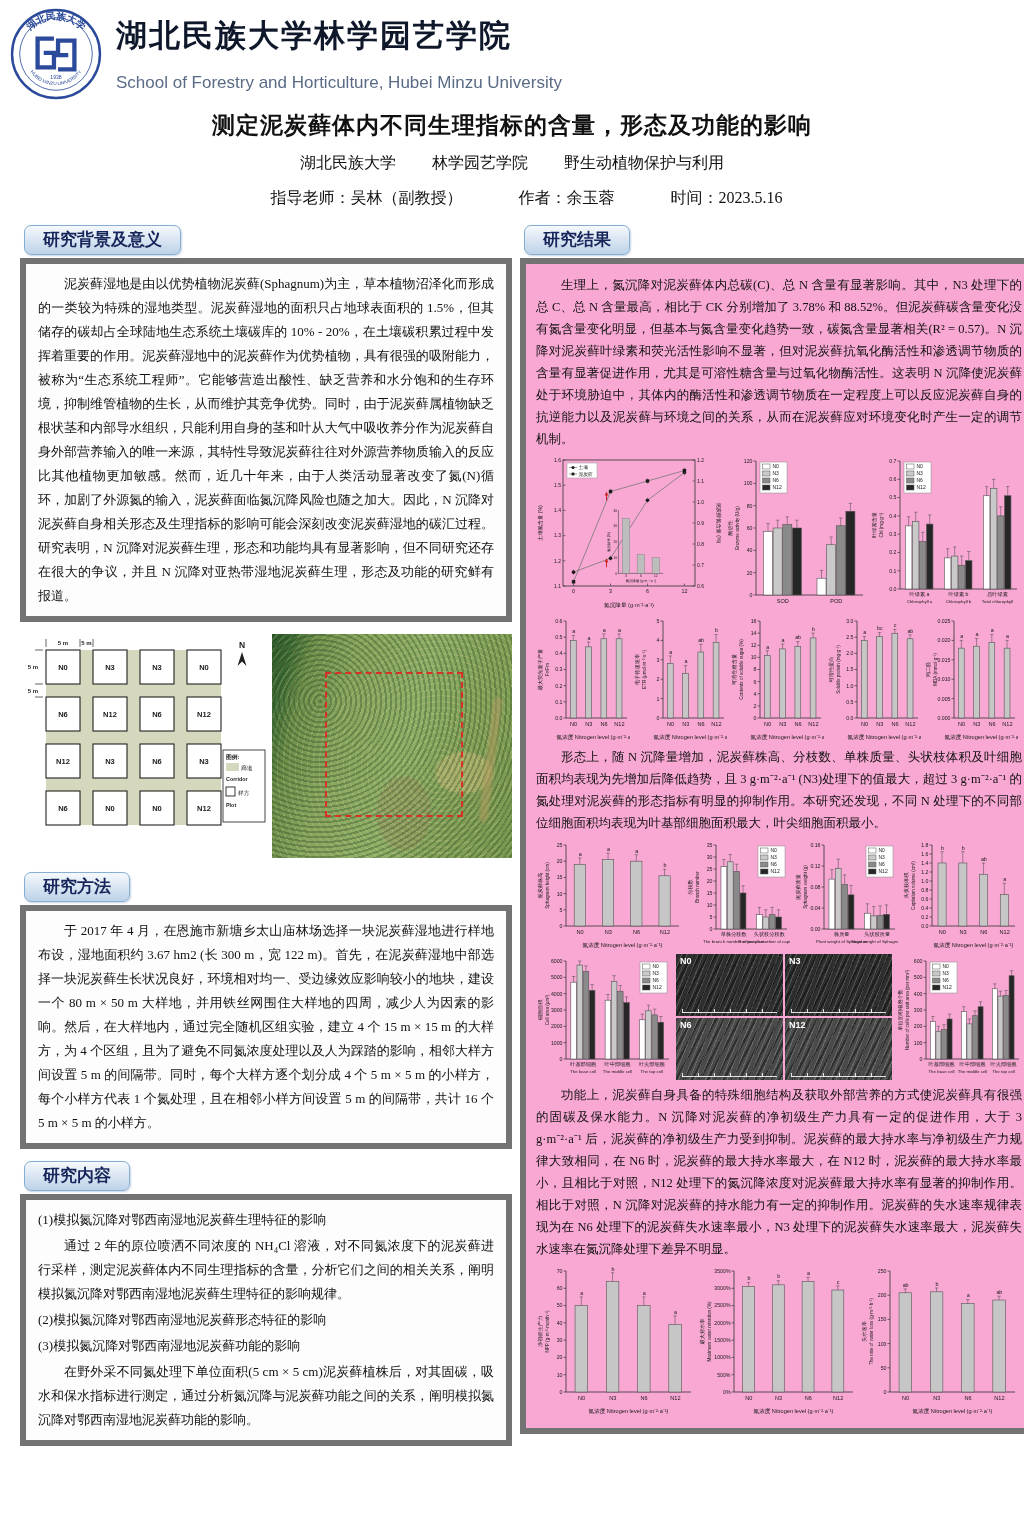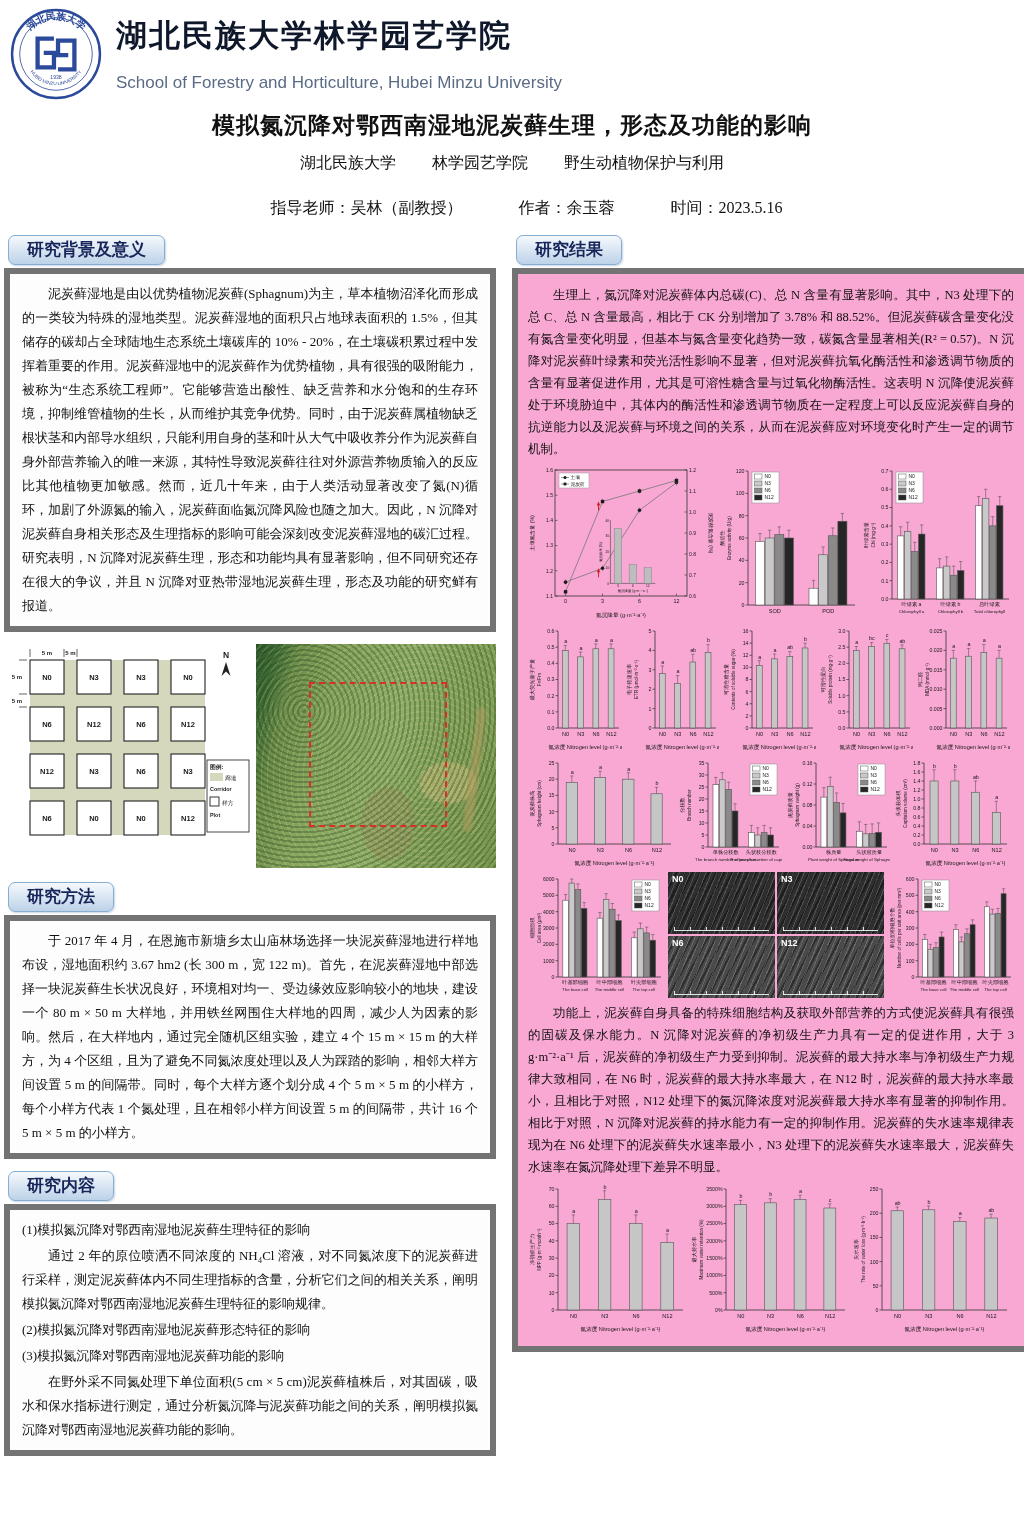--- a/index.html
+++ b/index.html
@@ -5,23 +5,23 @@
   html,body{margin:0;padding:0;background:#fff;}
   .page{width:1024px;height:1535px;position:relative;overflow:hidden;background:#fff;
         font-family:"Liberation Serif",serif;color:#111;}
   
   .header{display:flex;align-items:center;gap:14px;padding:8px 0 0 10px;}
   .logo{width:92px;height:92px;flex:0 0 auto;}
   .univ-cn{color:#0f172a;font-size:31px;font-weight:bold;letter-spacing:2px;}
   .univ-en{color:#5a6b85;font-size:17px;margin-top:16px;font-family:"Liberation Sans",sans-serif;}
   .main-title{text-align:center;font-size:23px;font-weight:bold;margin-top:10px;letter-spacing:1px;}
   .affiliation{display:flex;justify-content:center;gap:36px;font-size:16px;margin-top:12px;}
-  .advisor-line{display:flex;justify-content:center;gap:56px;font-size:16px;margin-top:24px;padding-left:29px;}
+  .advisor-line{display:flex;justify-content:center;gap:56px;font-size:16px;margin-top:14px;padding-left:29px;}
   
-  .cols{display:flex;gap:16px;padding:0 4px;margin-top:14px;align-items:flex-start;}
+  .cols{display:flex;gap:8px;padding:0 20px;margin-top:14px;align-items:flex-start;}
   .col-left{width:492px;}
   .col-right{width:563px;}
   .sec-h{display:inline-block;background:linear-gradient(#f5f9fd,#bdd2e8);
          border:1px solid #86aed3;border-radius:7px;padding:2px 18px 3px;
          font-size:17px;font-weight:bold;color:#17255a;margin:2px 0 3px 4px;
          font-family:"Liberation Sans",sans-serif;box-shadow:1px 1px 2px rgba(100,130,170,.35);}
   .panel{border:6px solid #737373;background:#fdfdfe;padding:6px 12px;margin-bottom:10px;}
   .panel.results{background:#f9a8d4;padding:8px 10px;}
   .para{font-size:13px;line-height:24px;text-align:justify;text-indent:2em;margin:2px 0;}
   .col-right .para{font-size:12.5px;line-height:22px;}
@@ -93,21 +93,21 @@
       <path d="M43,30 H27 V58 H43 V44 H33" stroke="#2b4a9b" stroke-width="4.2" fill="none"></path>
       <path d="M47,60 H63 V32 H47 V46 H57" stroke="#2b4a9b" stroke-width="4.2" fill="none"></path>
       <text x="45" y="69.5" font-size="5" fill="#2b4a9b" text-anchor="middle" font-family="Liberation Sans,sans-serif">1938</text>
     </svg>
     <div class="univ">
       <div class="univ-cn">湖北民族大学林学园艺学院</div>
       <div class="univ-en">School of Forestry and Horticulture, Hubei Minzu University</div>
     </div>
   </div>
 
-  <div class="main-title">模拟氮沉降对鄂西南湿地泥炭藓生理，形态及功能的影响</div>
+  <div class="main-title">测定泥炭藓体内不同生理指标的含量，形态及功能的影响</div>
   <div class="affiliation">
     <span>湖北民族大学</span>
     <span>林学园艺学院</span>
     <span>野生动植物保护与利用</span>
   </div>
   <div class="advisor-line">
     <span>指导老师：吴林（副教授）</span>
     <span>作者：余玉蓉</span>
     <span>时间：2023.5.16</span>
   </div>
@@ -592,20 +592,21 @@
                 <text x="52.875" y="111.5" font-size="5.6" text-anchor="middle" font-family="Liberation Sans,sans-serif" fill="#1a1a1a">N3</text>
                 <text x="68.125" y="111.5" font-size="5.6" text-anchor="middle" font-family="Liberation Sans,sans-serif" fill="#1a1a1a">N6</text>
                 <text x="83.375" y="111.5" font-size="5.6" text-anchor="middle" font-family="Liberation Sans,sans-serif" fill="#1a1a1a">N12</text>
                 <text x="60.5" y="125" font-size="5.6" text-anchor="middle" font-family="Liberation Sans,sans-serif" fill="#1a1a1a">氮浓度 Nitrogen level (g·m⁻²·a⁻¹)</text>
                 <text x="6.2" y="55.5" font-size="5.2" text-anchor="middle" font-family="Liberation Sans,sans-serif" fill="#1a1a1a" transform="rotate(-90 6.2 55.5)">丙二醛</text>
                 <text x="12.8" y="55.5" font-size="4.6" text-anchor="middle" font-family="Liberation Sans,sans-serif" fill="#1a1a1a" transform="rotate(-90 12.8 55.5)">MDA (mmol·g⁻¹)</text>
               </svg>
             </div>
         </div>
 
+        <p class="para">形态上，随 N 沉降量增加，泥炭藓株高、分枝数、单株质量、头状枝体积及叶细胞面积均表现为先增加后降低趋势，且 3 g·m⁻²·a⁻¹ (N3)处理下的值最大，超过 3 g·m⁻²·a⁻¹ 的氮处理对泥炭藓的形态指标有明显的抑制作用。本研究还发现，不同 N 处理下的不同部位细胞面积均表现为叶基部细胞面积最大，叶尖细胞面积最小。</p>
 
         <div class="chart-row">
           <div class="chart c-height">
               <svg width="146" height="112" viewBox="0 0 146 112">
                 <path d="M30,7 L30,88 L143,88" stroke="#333" stroke-width="0.8" fill="none"></path>
                 <line x1="27.5" y1="88" x2="30" y2="88" stroke="#333" stroke-width="0.7"></line>
                 <text x="26.5" y="89.9" font-size="5.2" text-anchor="end" font-family="Liberation Sans,sans-serif" fill="#1a1a1a">0</text>
                 <line x1="27.5" y1="71.8" x2="30" y2="71.8" stroke="#333" stroke-width="0.7"></line>
                 <text x="26.5" y="73.7" font-size="5.2" text-anchor="end" font-family="Liberation Sans,sans-serif" fill="#1a1a1a">5</text>
                 <line x1="27.5" y1="55.6" x2="30" y2="55.6" stroke="#333" stroke-width="0.7"></line>

